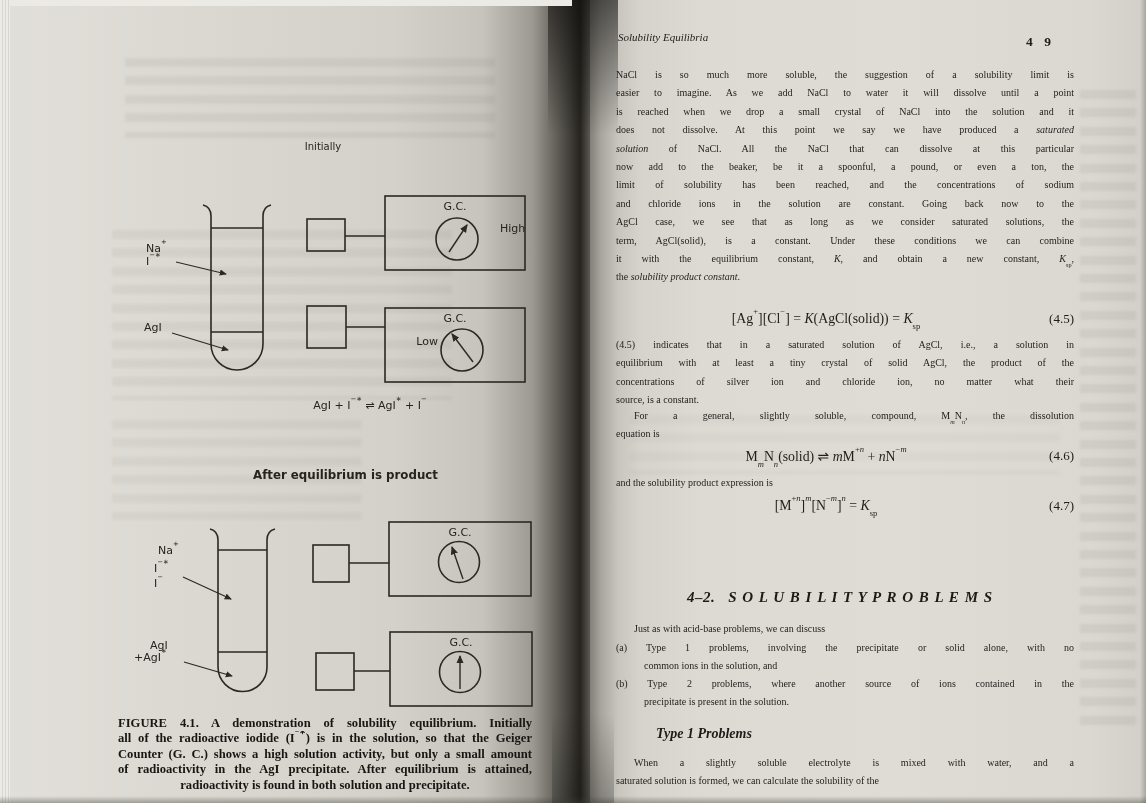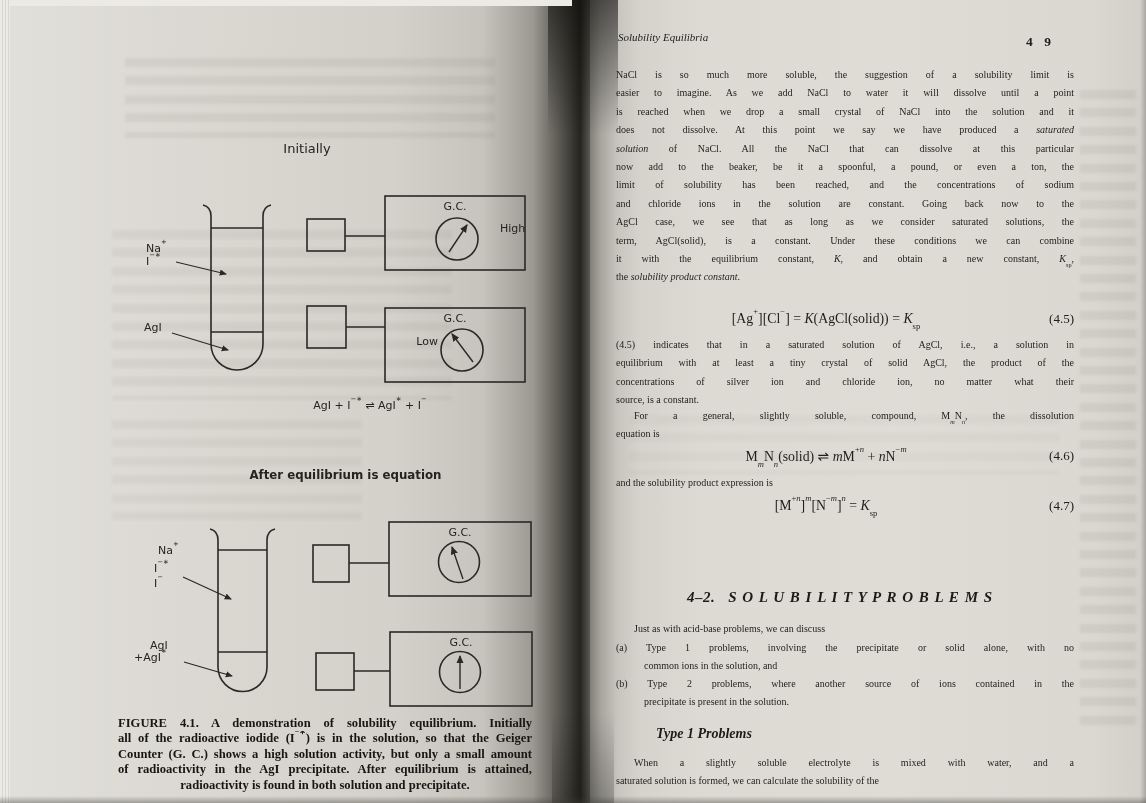--- a/index.html
+++ b/index.html
@@ -127,33 +127,33 @@
     </g>
     <g stroke="#2b2925" fill="none" stroke-width="1.2">
 
       <line x1="176" y1="262" x2="226" y2="274" marker-end="url(#ah)"></line>
       <line x1="172" y1="333" x2="228" y2="350" marker-end="url(#ah)"></line>
       <line x1="183" y1="577" x2="231" y2="599" marker-end="url(#ah)"></line>
       <line x1="184" y1="662" x2="232" y2="676" marker-end="url(#ah)"></line>
     </g>
   </svg>
 
-  <div class="fig-label center" style="left:262px;top:141px;width:90px;font-size:13px;">Initially</div>
+  <div class="fig-label center" style="left:278px;top:141px;width:90px;font-size:10px;">Initially</div>
 
   <div class="fig-label" style="left:146px;top:242px;">Na<sup>+</sup></div>
   <div class="fig-label" style="left:146px;top:255px;">I<sup>−∗</sup></div>
   <div class="fig-label" style="left:144px;top:321px;">AgI</div>
 
   <div class="fig-label center" style="left:385px;top:200px;width:140px;">G.C.</div>
   <div class="fig-label" style="left:500px;top:222px;">High</div>
   <div class="fig-label center" style="left:385px;top:312px;width:140px;">G.C.</div>
   <div class="fig-label" style="left:404px;top:335px;width:34px;text-align:right;">Low</div>
 
   <div class="fig-label center" style="left:280px;top:399px;width:180px;font-size:11px;">AgI + I<sup>−∗</sup> ⇌ AgI<sup>∗</sup> + I<sup>−</sup></div>
-  <div class="fig-label center bold" style="left:228px;top:468px;width:235px;font-size:11.8px;">After equilibrium is equation</div>
+  <div class="fig-label center bold" style="left:228px;top:468px;width:235px;font-size:11.8px;">After equilibrium is product</div>
 
   <div class="fig-label" style="left:158px;top:544px;">Na<sup>+</sup></div>
   <div class="fig-label" style="left:154px;top:562px;">I<sup>−∗</sup></div>
   <div class="fig-label" style="left:154px;top:577px;">I<sup>−</sup></div>
   <div class="fig-label" style="left:150px;top:639px;">AgI</div>
   <div class="fig-label" style="left:134px;top:651px;">+AgI<sup>∗</sup></div>
 
   <div class="fig-label center" style="left:389px;top:526px;width:142px;">G.C.</div>
   <div class="fig-label center" style="left:390px;top:636px;width:142px;">G.C.</div>
 

